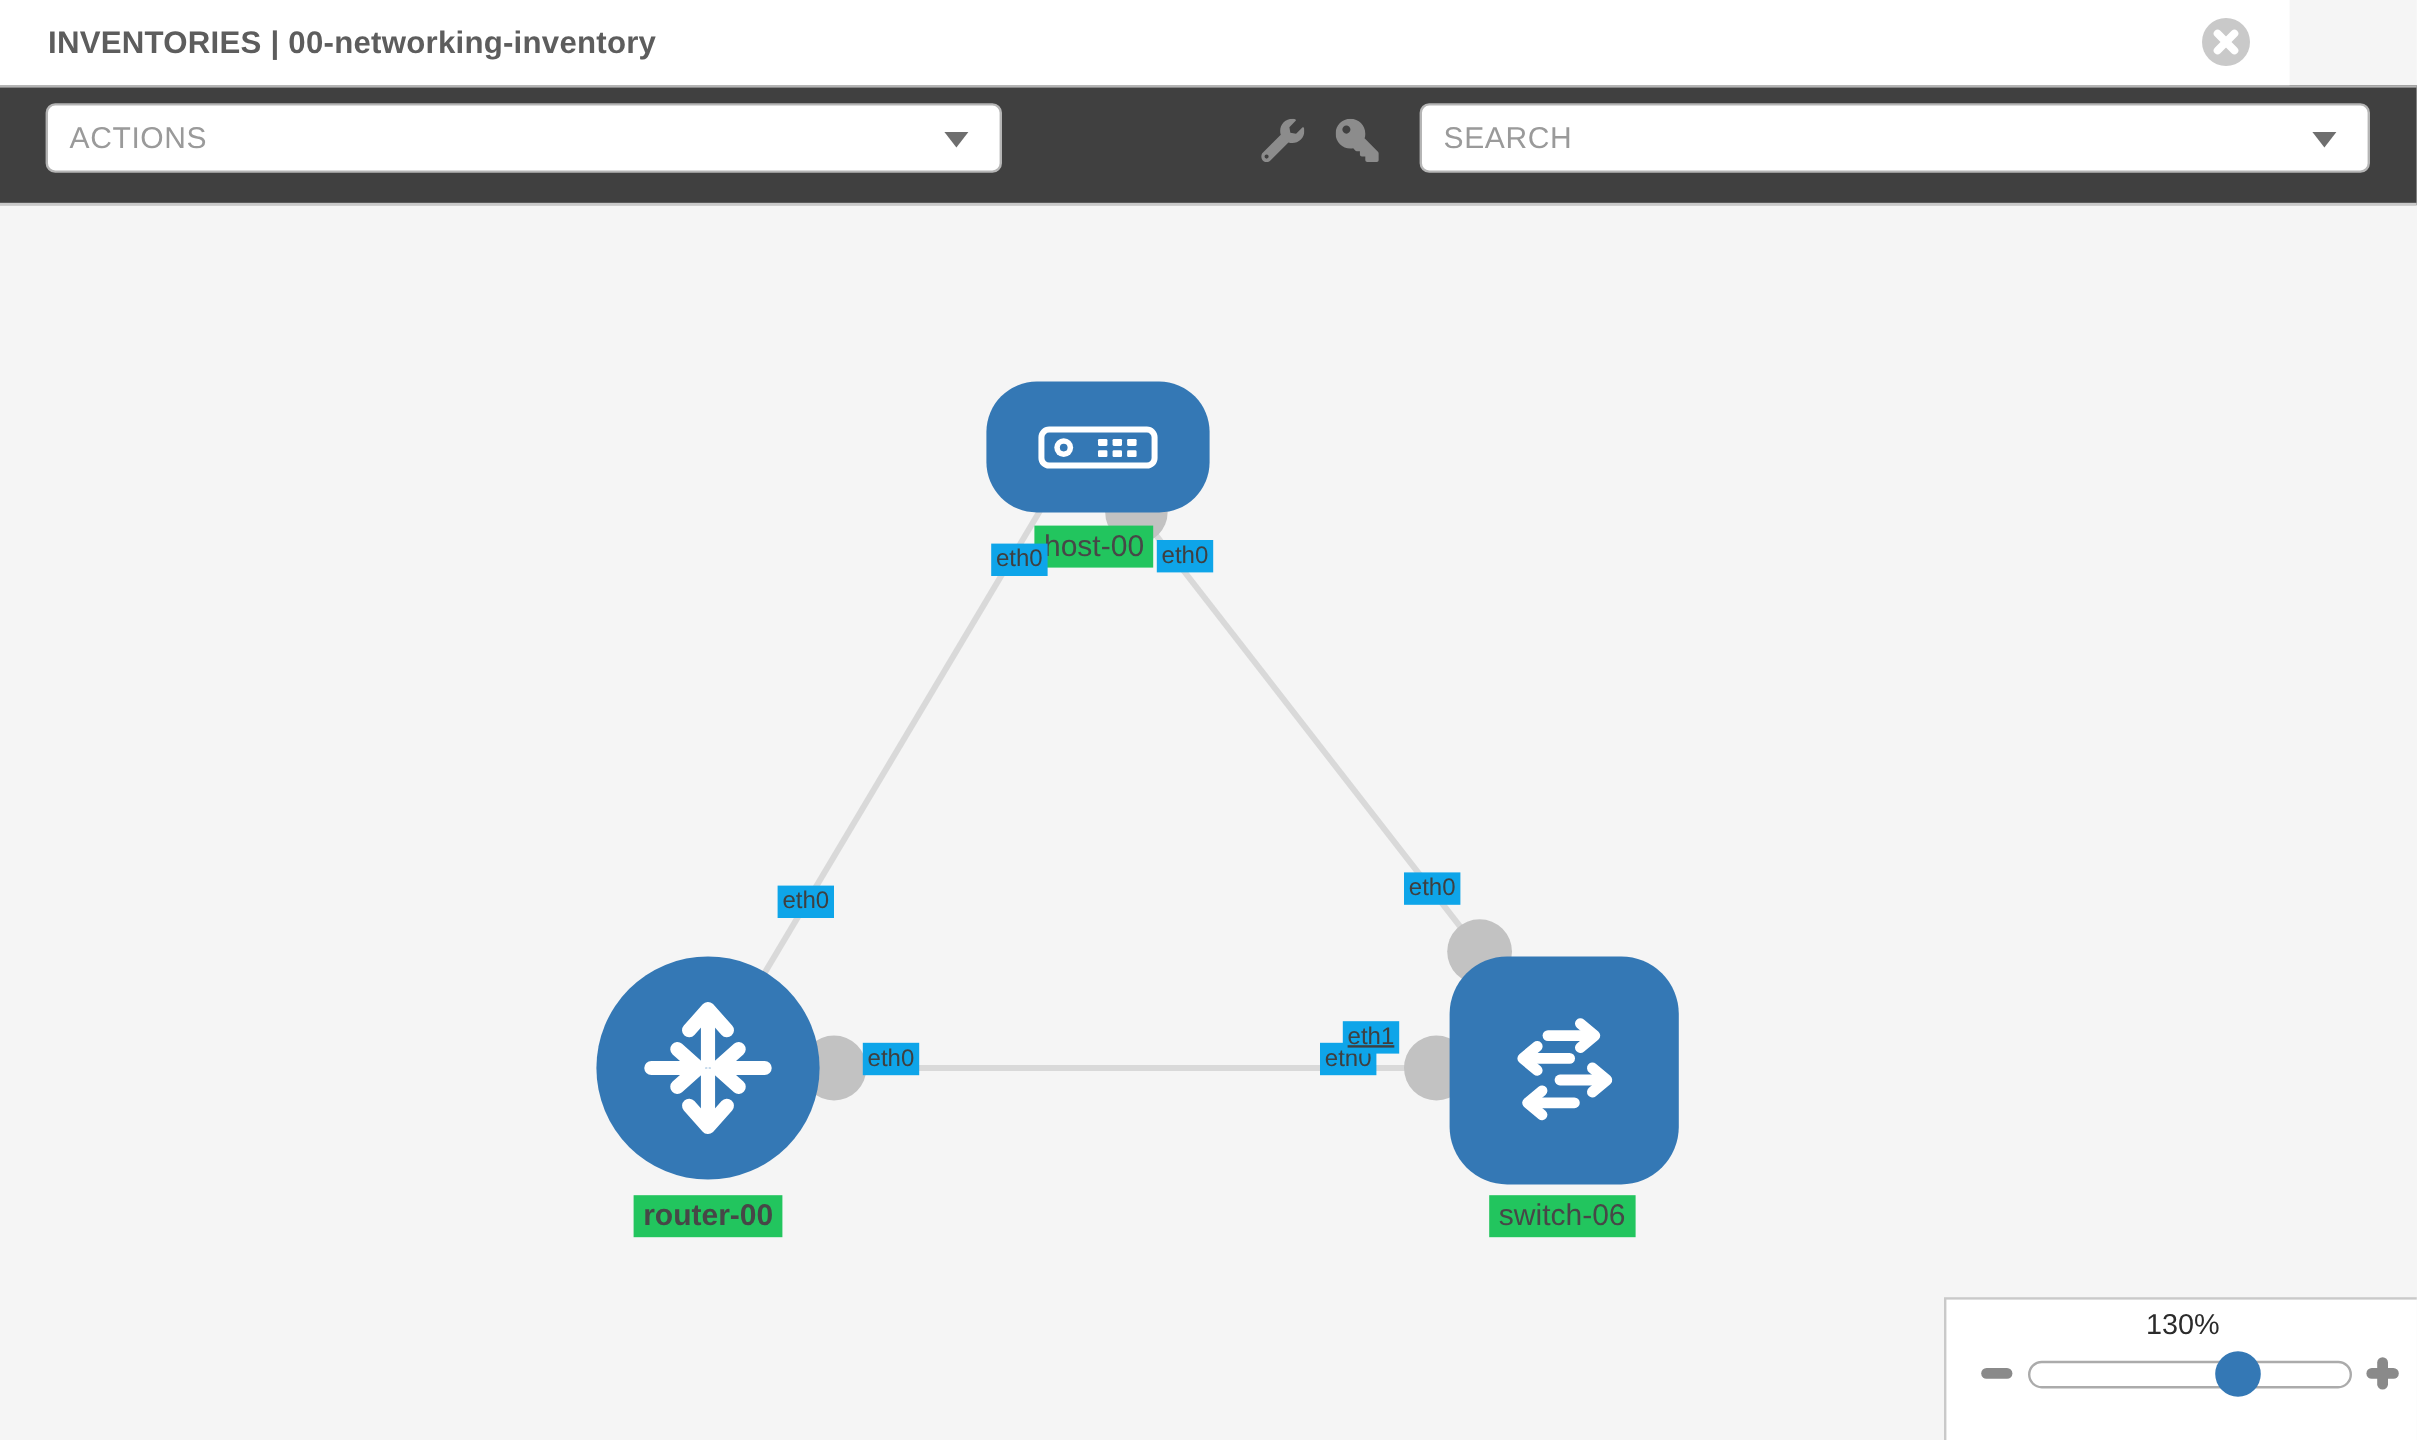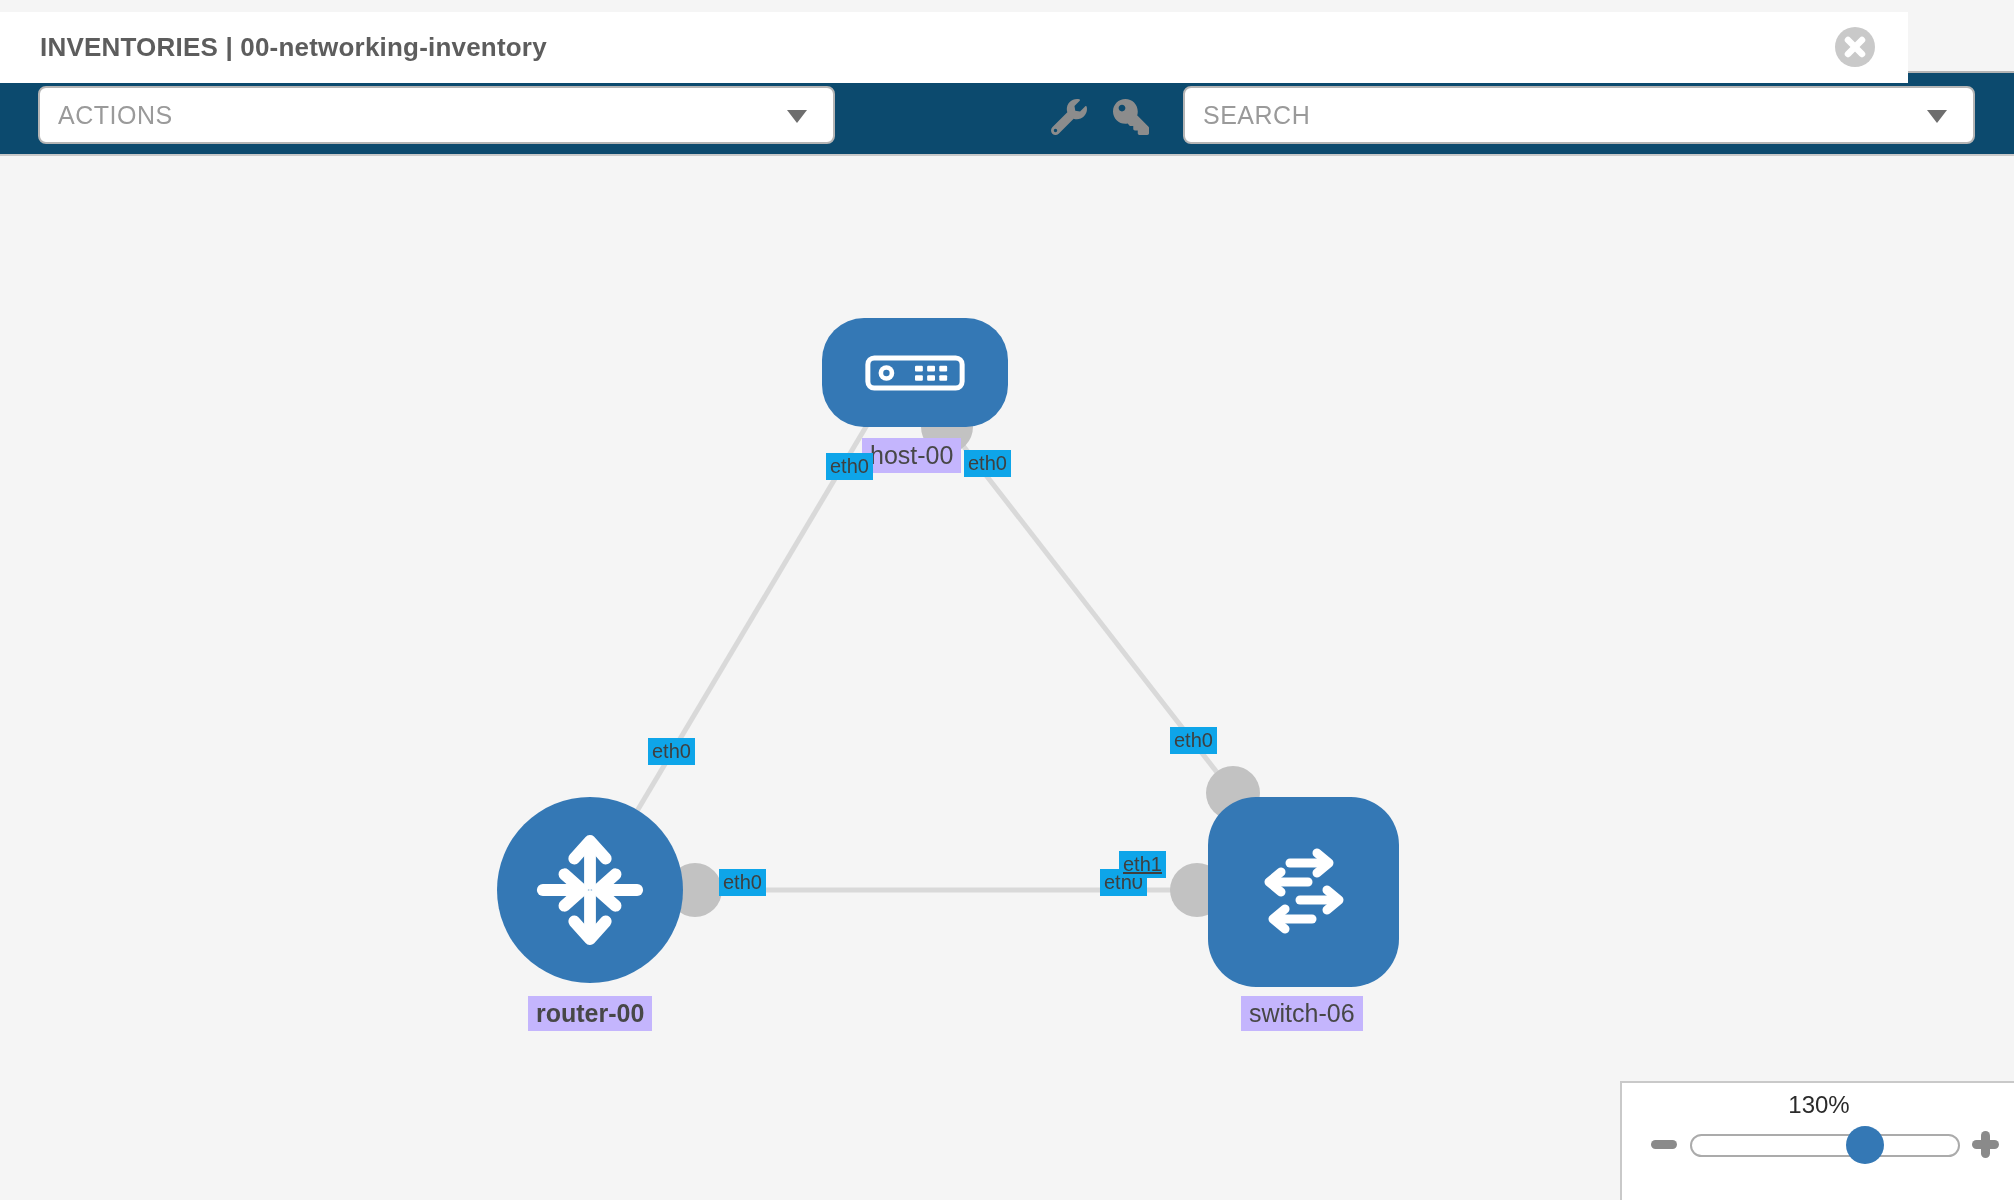--- a/index.html
+++ b/index.html
@@ -1,46 +1,46 @@
 <!DOCTYPE html>
 <html><head>
 <meta charset="utf-8">
 <style>
   * { margin:0; padding:0; box-sizing:border-box; }
   html,body { width:2014px; height:1200px; }
   body { font-family:"Liberation Sans", sans-serif; background:#fff; }
   #app { position:relative; width:2014px; height:1200px; overflow:hidden; background:#f5f5f5; }
 
   
-  .header { position:absolute; left:0; top:12px; width:1908px; height:71px; background:#fff; z-index:10; }
+  .header { position:absolute; left:0; top:0; width:1908px; height:71px; background:#fff; z-index:10; }
   .header-title { position:absolute; left:40px; top:0; line-height:71px; font-size:26px; font-weight:bold; color:#5d5d5d; letter-spacing:.2px; }
   .close-btn { position:absolute; right:33px; top:15px; width:40px; height:40px; border-radius:50%; background:#c9c9c9; cursor:pointer; }
   .close-btn svg { position:absolute; left:0; top:0; }
 
   
-  .toolbar { position:absolute; left:0; top:71px; width:2014px; height:85px; background:#0c4a6e; border-top:2px solid #b4b4b4; border-bottom:2px solid #c9c9c9; z-index:10; }
+  .toolbar { position:absolute; left:0; top:71px; width:2014px; height:100px; background:#404040; border-top:2px solid #b4b4b4; border-bottom:2px solid #c9c9c9; z-index:10; }
   .combo { position:absolute; top:13px; height:58px; background:#fff; border:2px solid #b5b5b5; border-radius:8px; cursor:pointer; }
   .combo-actions { left:38px; width:797px; }
   .combo-search { left:1183px; width:792px; }
   .combo-label { position:absolute; left:18px; top:0; line-height:54px; font-size:25px; color:#9a9a9a; letter-spacing:.5px; }
   .chevron-down { position:absolute; right:26px; top:22px; width:0; height:0; border-left:10px solid transparent; border-right:10px solid transparent; border-top:13px solid #6e6e6e; }
   .tool-icon { position:absolute; top:26px; width:36px; height:36px; cursor:pointer; }
   .tool-icon.wrench { left:1051px; }
   .tool-icon.key { left:1113px; }
 
   
   .canvas { position:absolute; left:0; top:156px; width:2014px; height:1044px; background:#f5f5f5; cursor:move; }
   .links-layer { position:absolute; left:0; top:0; width:2014px; height:1200px; z-index:1; pointer-events:none; }
 
   .node { position:absolute; background:#3478b5; z-index:2; cursor:pointer; display:flex; align-items:center; justify-content:center; }
   .node-host   { left:822px; top:318px; width:186px; height:109px; border-radius:42px; }
   .node-router { left:497px; top:797px; width:186px; height:186px; border-radius:50%; }
   .node-switch { left:1208px; top:797px; width:191px; height:190px; border-radius:48px; }
 
-  .node-label { position:absolute; z-index:3; background:#c4b5fd; color:#474747; font-size:25px; padding:3px 8px; white-space:nowrap; }
+  .node-label { position:absolute; z-index:3; background:#22c55e; color:#474747; font-size:25px; padding:3px 8px; white-space:nowrap; }
   .lbl-host   { left:862px;  top:438px; }
   .lbl-router { left:528px;  top:996px;font-weight:bold; }
   .lbl-switch { left:1241px; top:996px; }
 
   .if-label { position:absolute; background:#0ea5e9; color:#3f3f3f; font-size:20px; padding:2px 4px; white-space:nowrap; }
   .if-0 { left:826px;  top:453px; z-index:3; }
   .if-1 { left:964px;  top:450px; z-index:3; }
   .if-2 { left:648px;  top:738px; z-index:3; }
   .if-3 { left:1170px; top:727px; z-index:3; }
   .if-4 { left:719px;  top:869px; z-index:3; }

